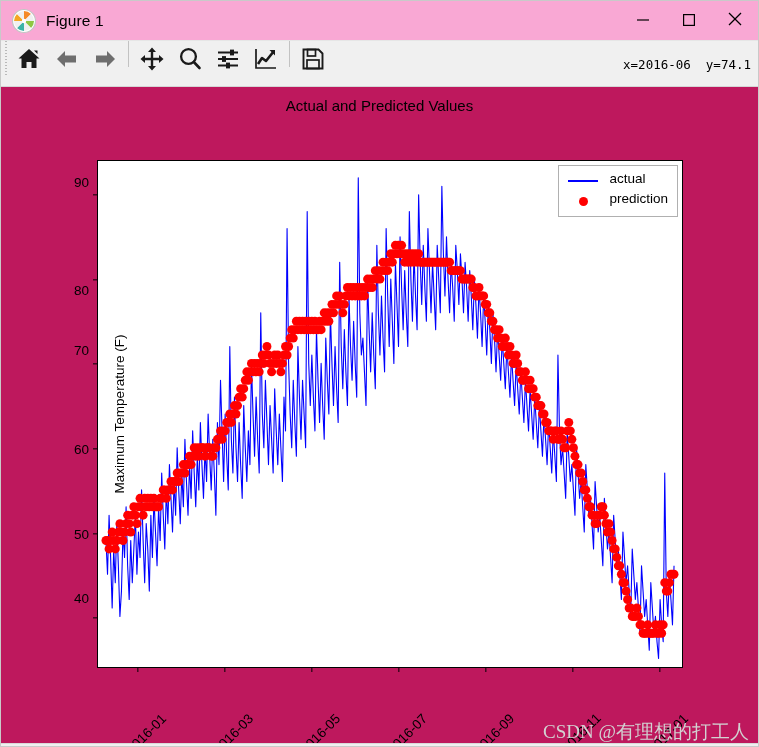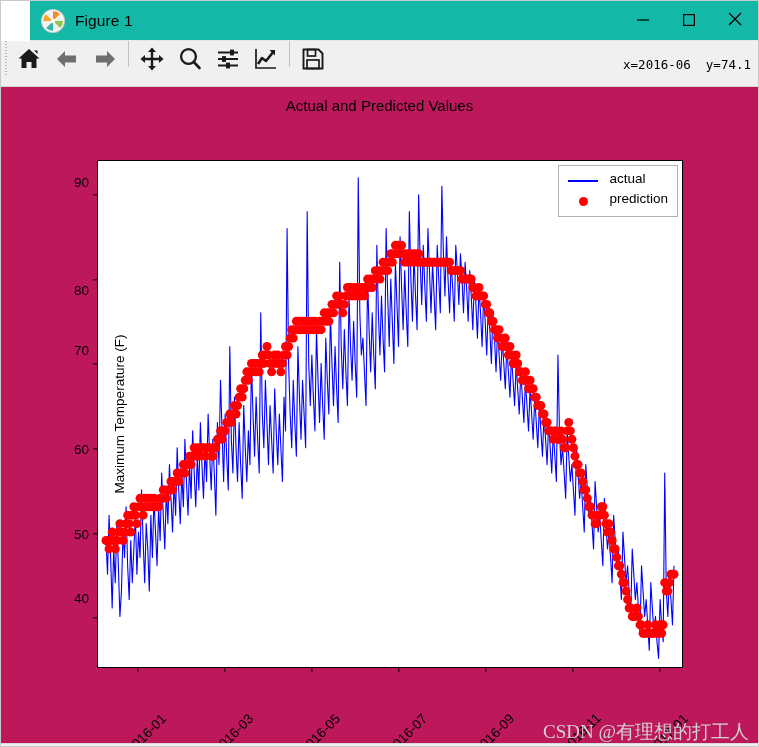--- a/index.html
+++ b/index.html
@@ -13,25 +13,24 @@
   #window {
     position: relative;
     width: 759px; height: 747px;
     background: #ffffff;
     border: 1px solid #c9c9c9;
     display: flex; flex-direction: column;
   }
   
   #titlebar {
     height: 40px; min-height: 40px;
-    background: #14b8a6;
+    background: #f9a8d4;
     display: flex; align-items: center;
     border-bottom: 1px solid #e6e6e6;
     position: relative;
-    margin-left: 29px;
   }
   #app-icon { width: 26px; height: 26px; margin-left: 10px; flex: 0 0 auto; }
   #title-text {
     margin-left: 9px;
     font-size: 15.5px;
     color: #000000;
     font-family: "Liberation Sans", sans-serif;
     letter-spacing: 0.1px;
   }
   #wincontrols { position: absolute; right: 0; top: 0; height: 40px; display: flex; }

